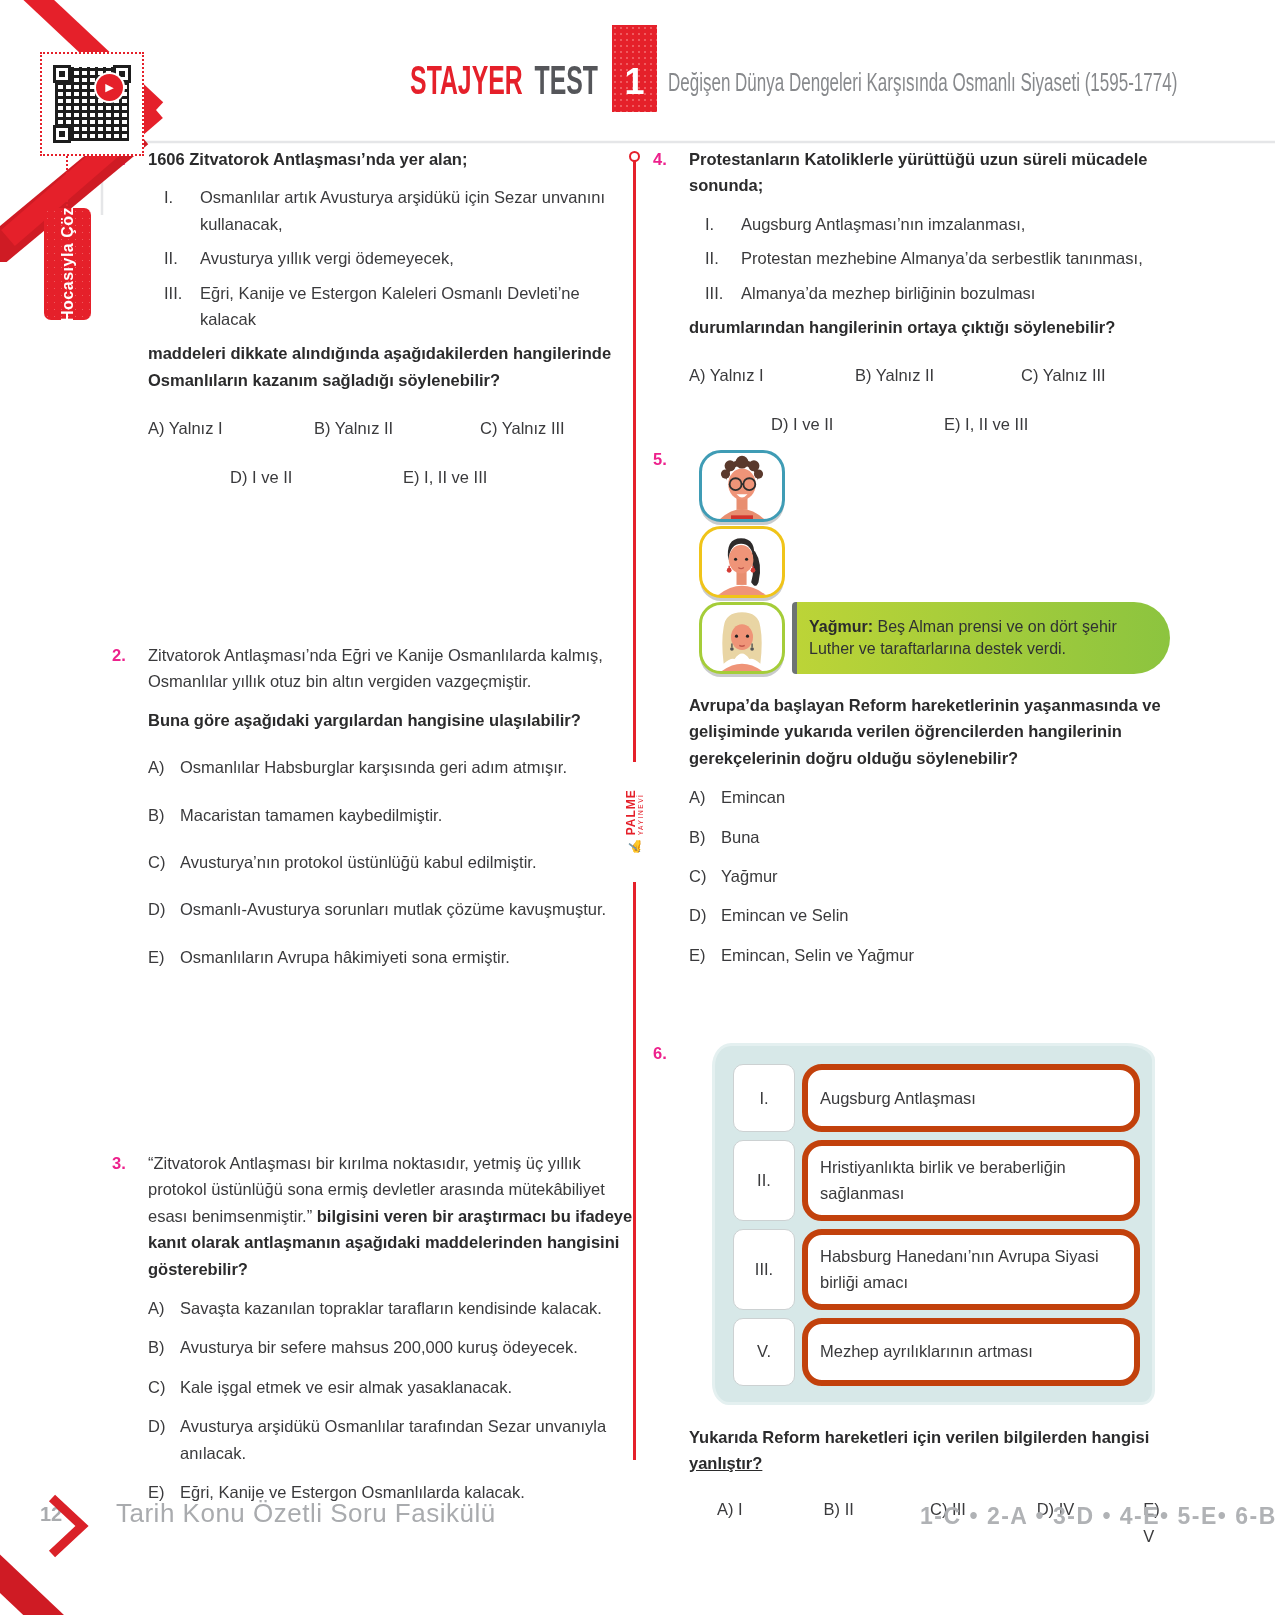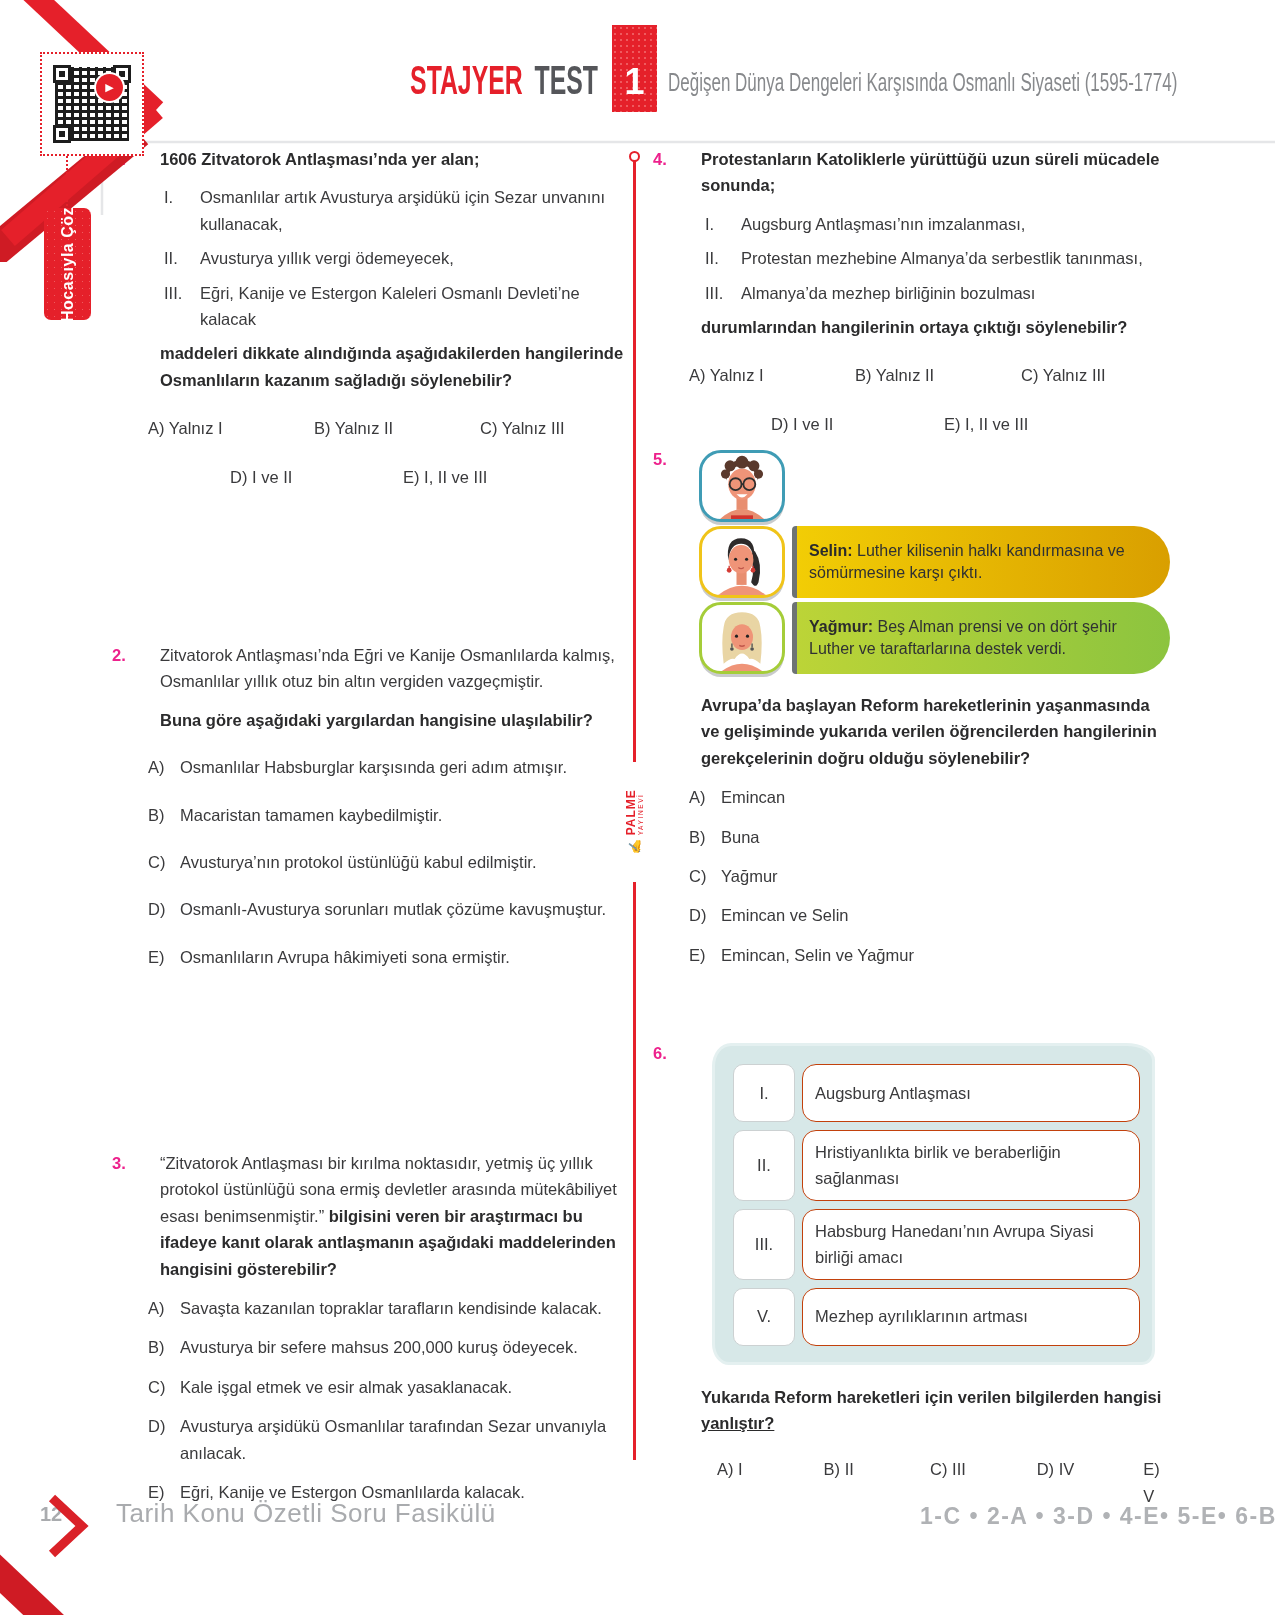--- a/index.html
+++ b/index.html
@@ -53,21 +53,21 @@
          display:flex;align-items:center;justify-content:center;}
   .palme-inner{transform:rotate(-90deg);display:flex;align-items:center;gap:4px;white-space:nowrap;}
   .palme-icon{color:#e07b39;font-size:12px;}
   .palme-text{display:flex;flex-direction:column;align-items:flex-start;line-height:1;}
   .palme-name{color:#e5202a;font-weight:700;font-size:12px;letter-spacing:1px;}
   .palme-sub{color:#e5202a;font-size:6.5px;letter-spacing:1.6px;margin-top:1px;}
 
   
   .q{position:absolute;box-sizing:border-box;padding-left:44px;font-size:16.5px;line-height:1.6;}
   .qnum{position:absolute;left:8px;top:0;color:#ed218c;font-weight:700;}
-  .q p{margin:0 0 12px 12px;}
+  .q p{margin:0 0 12px 0;}
   .bold{font-weight:700;color:#2b2b2c;}
   .roman-item{display:flex;margin:8px 0 8px 16px;}
   .roman{flex:none;width:36px;}
   .qtext{margin-top:16px;}
   .opts-row{display:flex;margin-top:22px;}
   .o3{width:166px;}
   .o3:last-child{width:auto;}
   .opts-row2{margin-left:82px;}
   .opts-row2 .o3{width:173px;}
   .opt-line{display:flex;margin-top:21px;}
@@ -90,21 +90,21 @@
   .bub-green{background:linear-gradient(90deg,#bcd437,#8cc43f);}
 
   
   .reform-table{margin:6px 0 22px 26px;width:437px;background:#d7e8e8;
                 border-radius:16px 26px 10px 14px/20px 14px 12px 18px;
                 padding:18px 12px 16px 18px;box-sizing:border-box;box-shadow:0 0 0 3px #e4f0f0;}
   .t-row{display:flex;margin-bottom:8px;}
   .t-row:last-child{margin-bottom:0;}
   .t-num{flex:none;width:60px;background:#fff;border:1px solid #ccd1d2;border-radius:10px;
          display:flex;align-items:center;justify-content:center;margin-right:7px;min-height:56px;}
-  .t-text{flex:1;background:#fff;border:1px solid #c2410c;border-radius:14px;
+  .t-text{flex:1;background:#fff;border:6px solid #c2410c;border-radius:20px;
           display:flex;align-items:center;padding:8px 12px;min-height:40px;}
   .underline{text-decoration:underline;}
   .opts-five{display:flex;margin-top:20px;}
   .o5{width:94px;margin-left:28px;}
   .o5:last-child{width:auto;}
 
   
   .page-num{position:absolute;left:40px;top:1503px;font-size:20px;font-weight:600;color:#a9abae;}
   .footer-title{position:absolute;left:104px;top:1498px;font-size:26px;color:#a9abae;letter-spacing:0.5px;margin-left:12px;}
   .answer-key{position:absolute;left:920px;top:1503px;font-size:23px;font-weight:700;
@@ -299,23 +299,20 @@
             <path d="M27 34 Q24 10 41 10 Q58 10 55 34 Q53 16 41 16 Q29 16 27 34 Z" fill="#2d2a2a"></path>
             <circle cx="35" cy="33" r="1.7" fill="#222"></circle>
               <circle cx="47" cy="33" r="1.7" fill="#222"></circle>
             <line x1="28" y1="40" x2="28" y2="43" stroke="#d43a34" stroke-width="1.5"></line>
             <line x1="54" y1="40" x2="54" y2="43" stroke="#d43a34" stroke-width="1.5"></line>
             <circle cx="28" cy="45" r="2.6" fill="#d43a34"></circle>
               <circle cx="54" cy="45" r="2.6" fill="#d43a34"></circle>
             <path d="M38 42 Q41 44.5 44 42" stroke="#c0564a" stroke-width="1.5" fill="none"></path>
           </svg>
         </div>
-        <div class="bubble bub-yellow">
-          <span><span class="bold">Selin:</span> <span>Luther kilisenin halkı kandırmasına ve sömürmesine karşı çıktı.</span></span>
-        </div>
       </div>
       <div class="speaker-row">
         <div class="avatar-box av-green">
           <svg viewBox="0 0 84 72" width="80" height="66">
             <path d="M22 64 Q19 40 22 24 Q24 8 42 8 Q60 8 62 24 Q65 40 62 64 Q54 57 50 59 Q46 53 42 53 Q38 53 34 59 Q30 57 22 64 Z" fill="#e9d5a4"></path>
             <path d="M20 72 Q42 56 64 72 Z" fill="#ef9478"></path>
             <ellipse cx="42" cy="35" rx="12" ry="14" fill="#ef9478"></ellipse>
             <path d="M30 28 Q30 13 42 13 Q54 13 54 28 Q48 17 42 19 Q36 17 30 28 Z" fill="#e9d5a4"></path>
             <circle cx="36" cy="34" r="1.7" fill="#222"></circle>
               <circle cx="48" cy="34" r="1.7" fill="#222"></circle>

